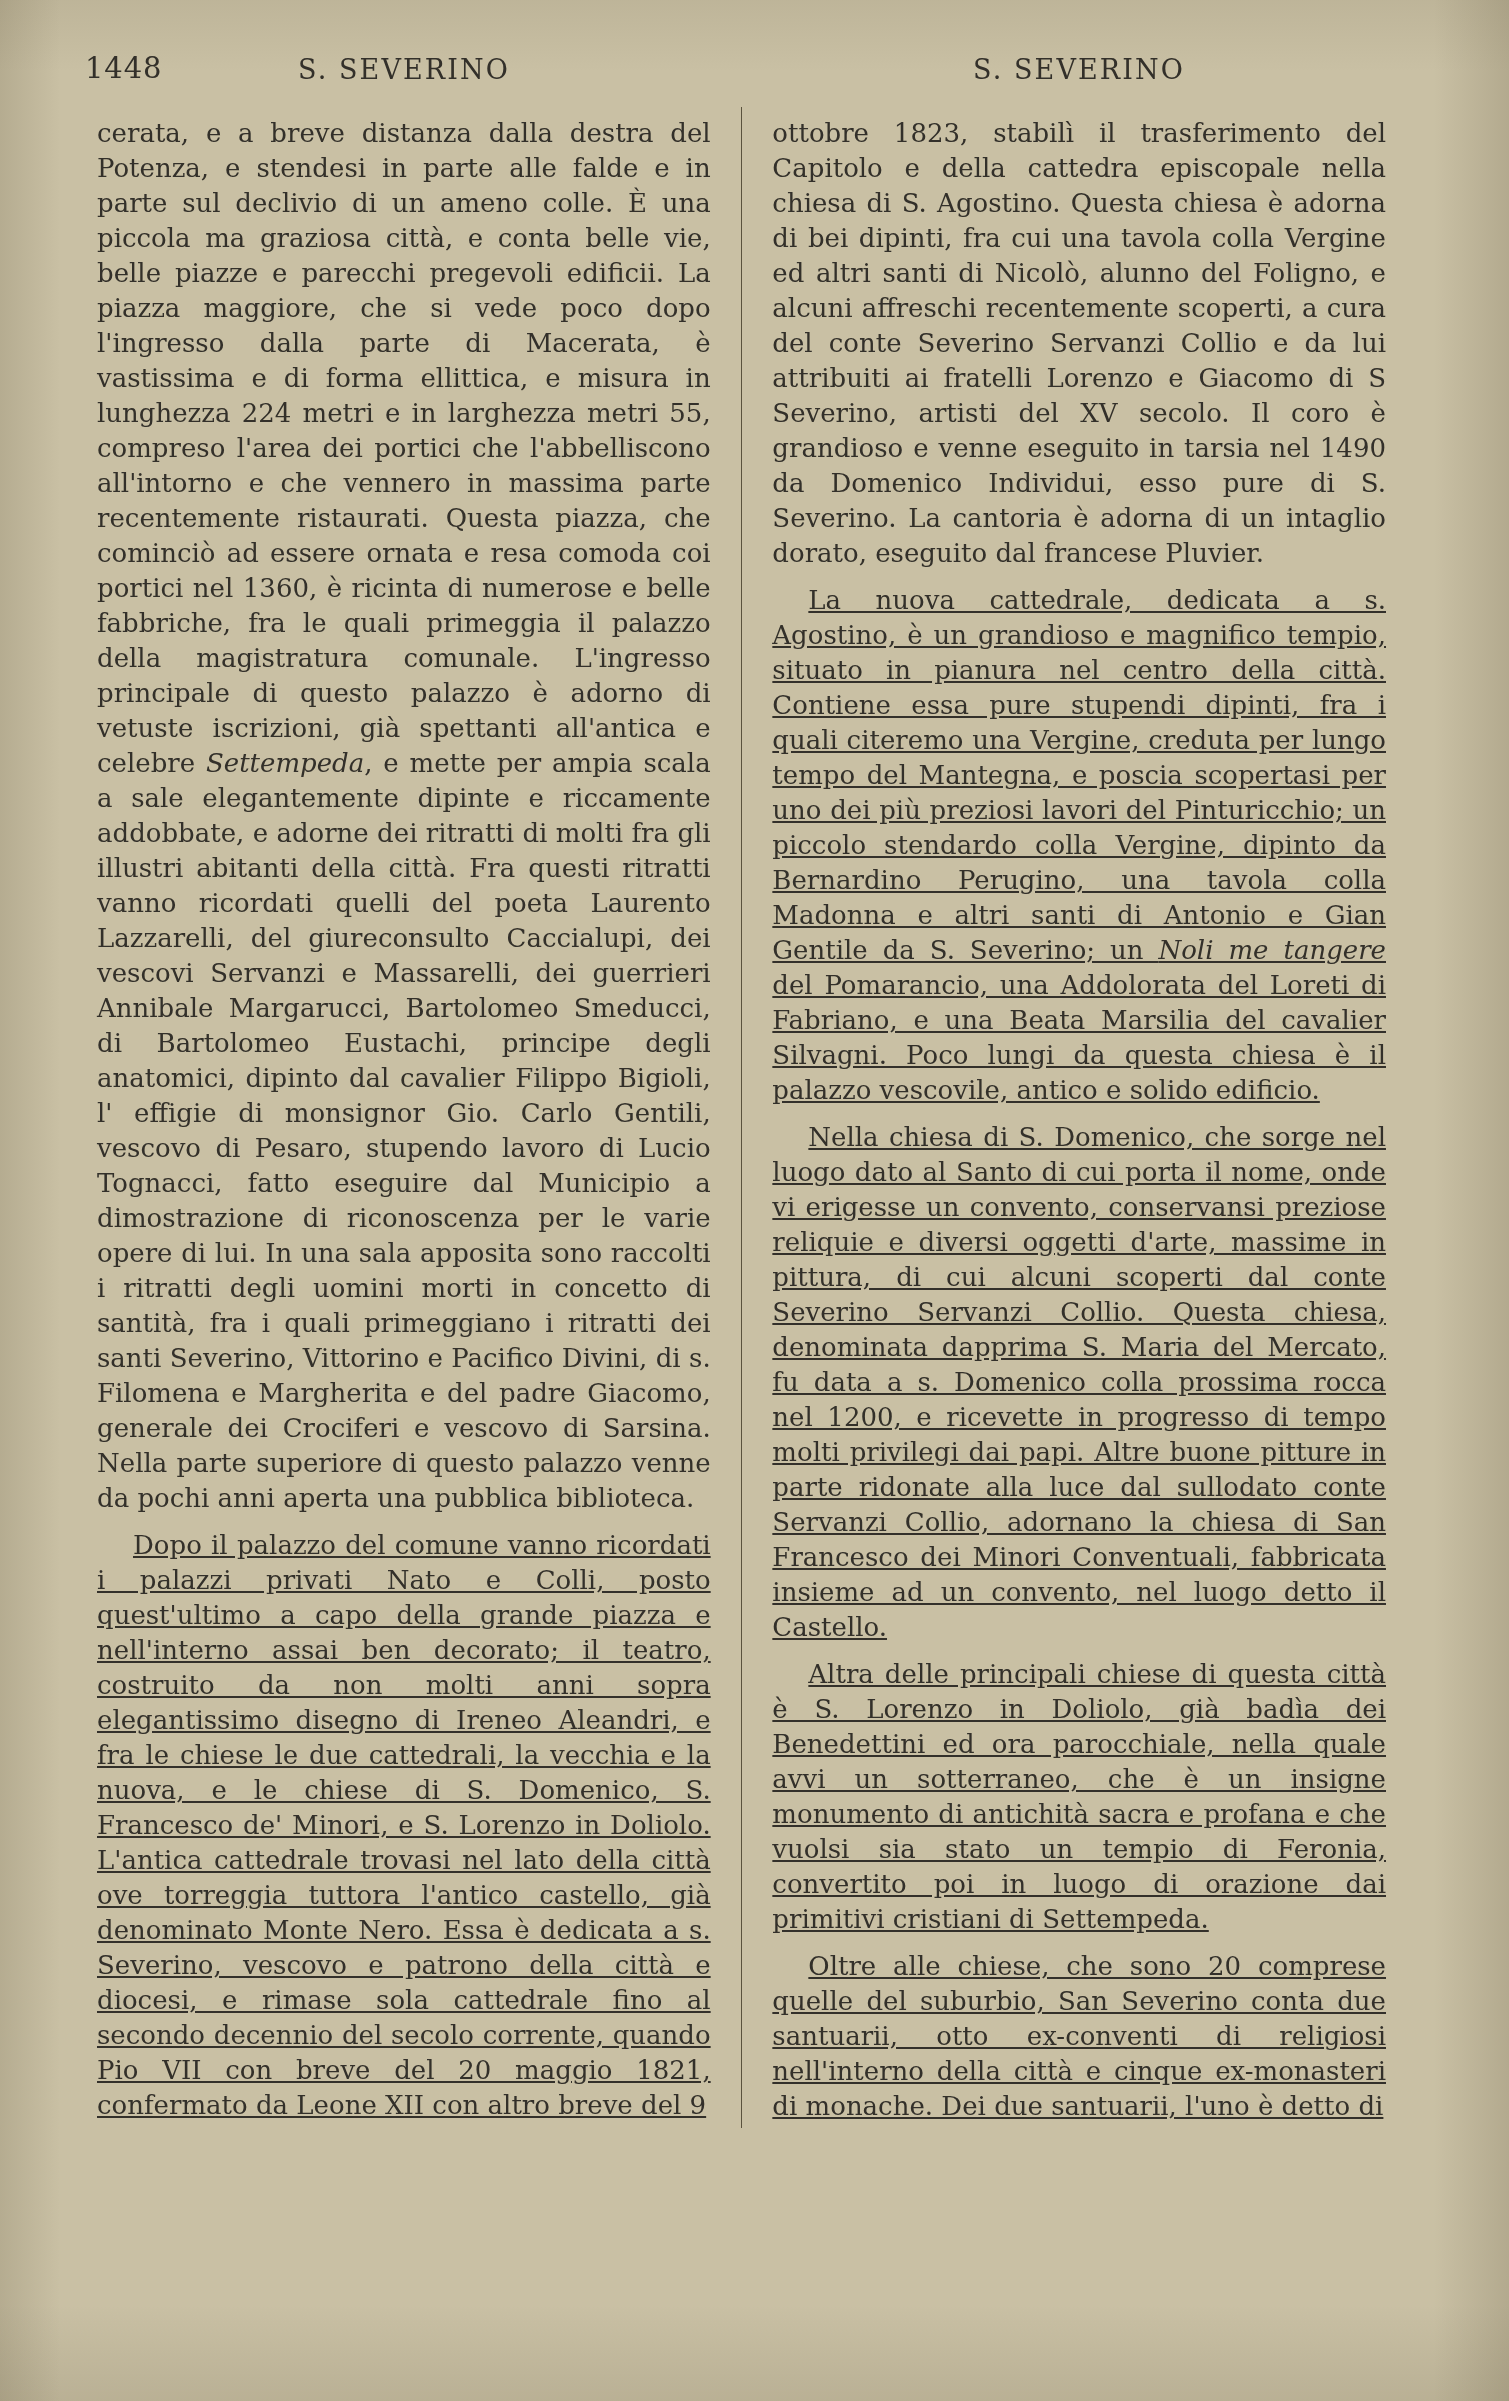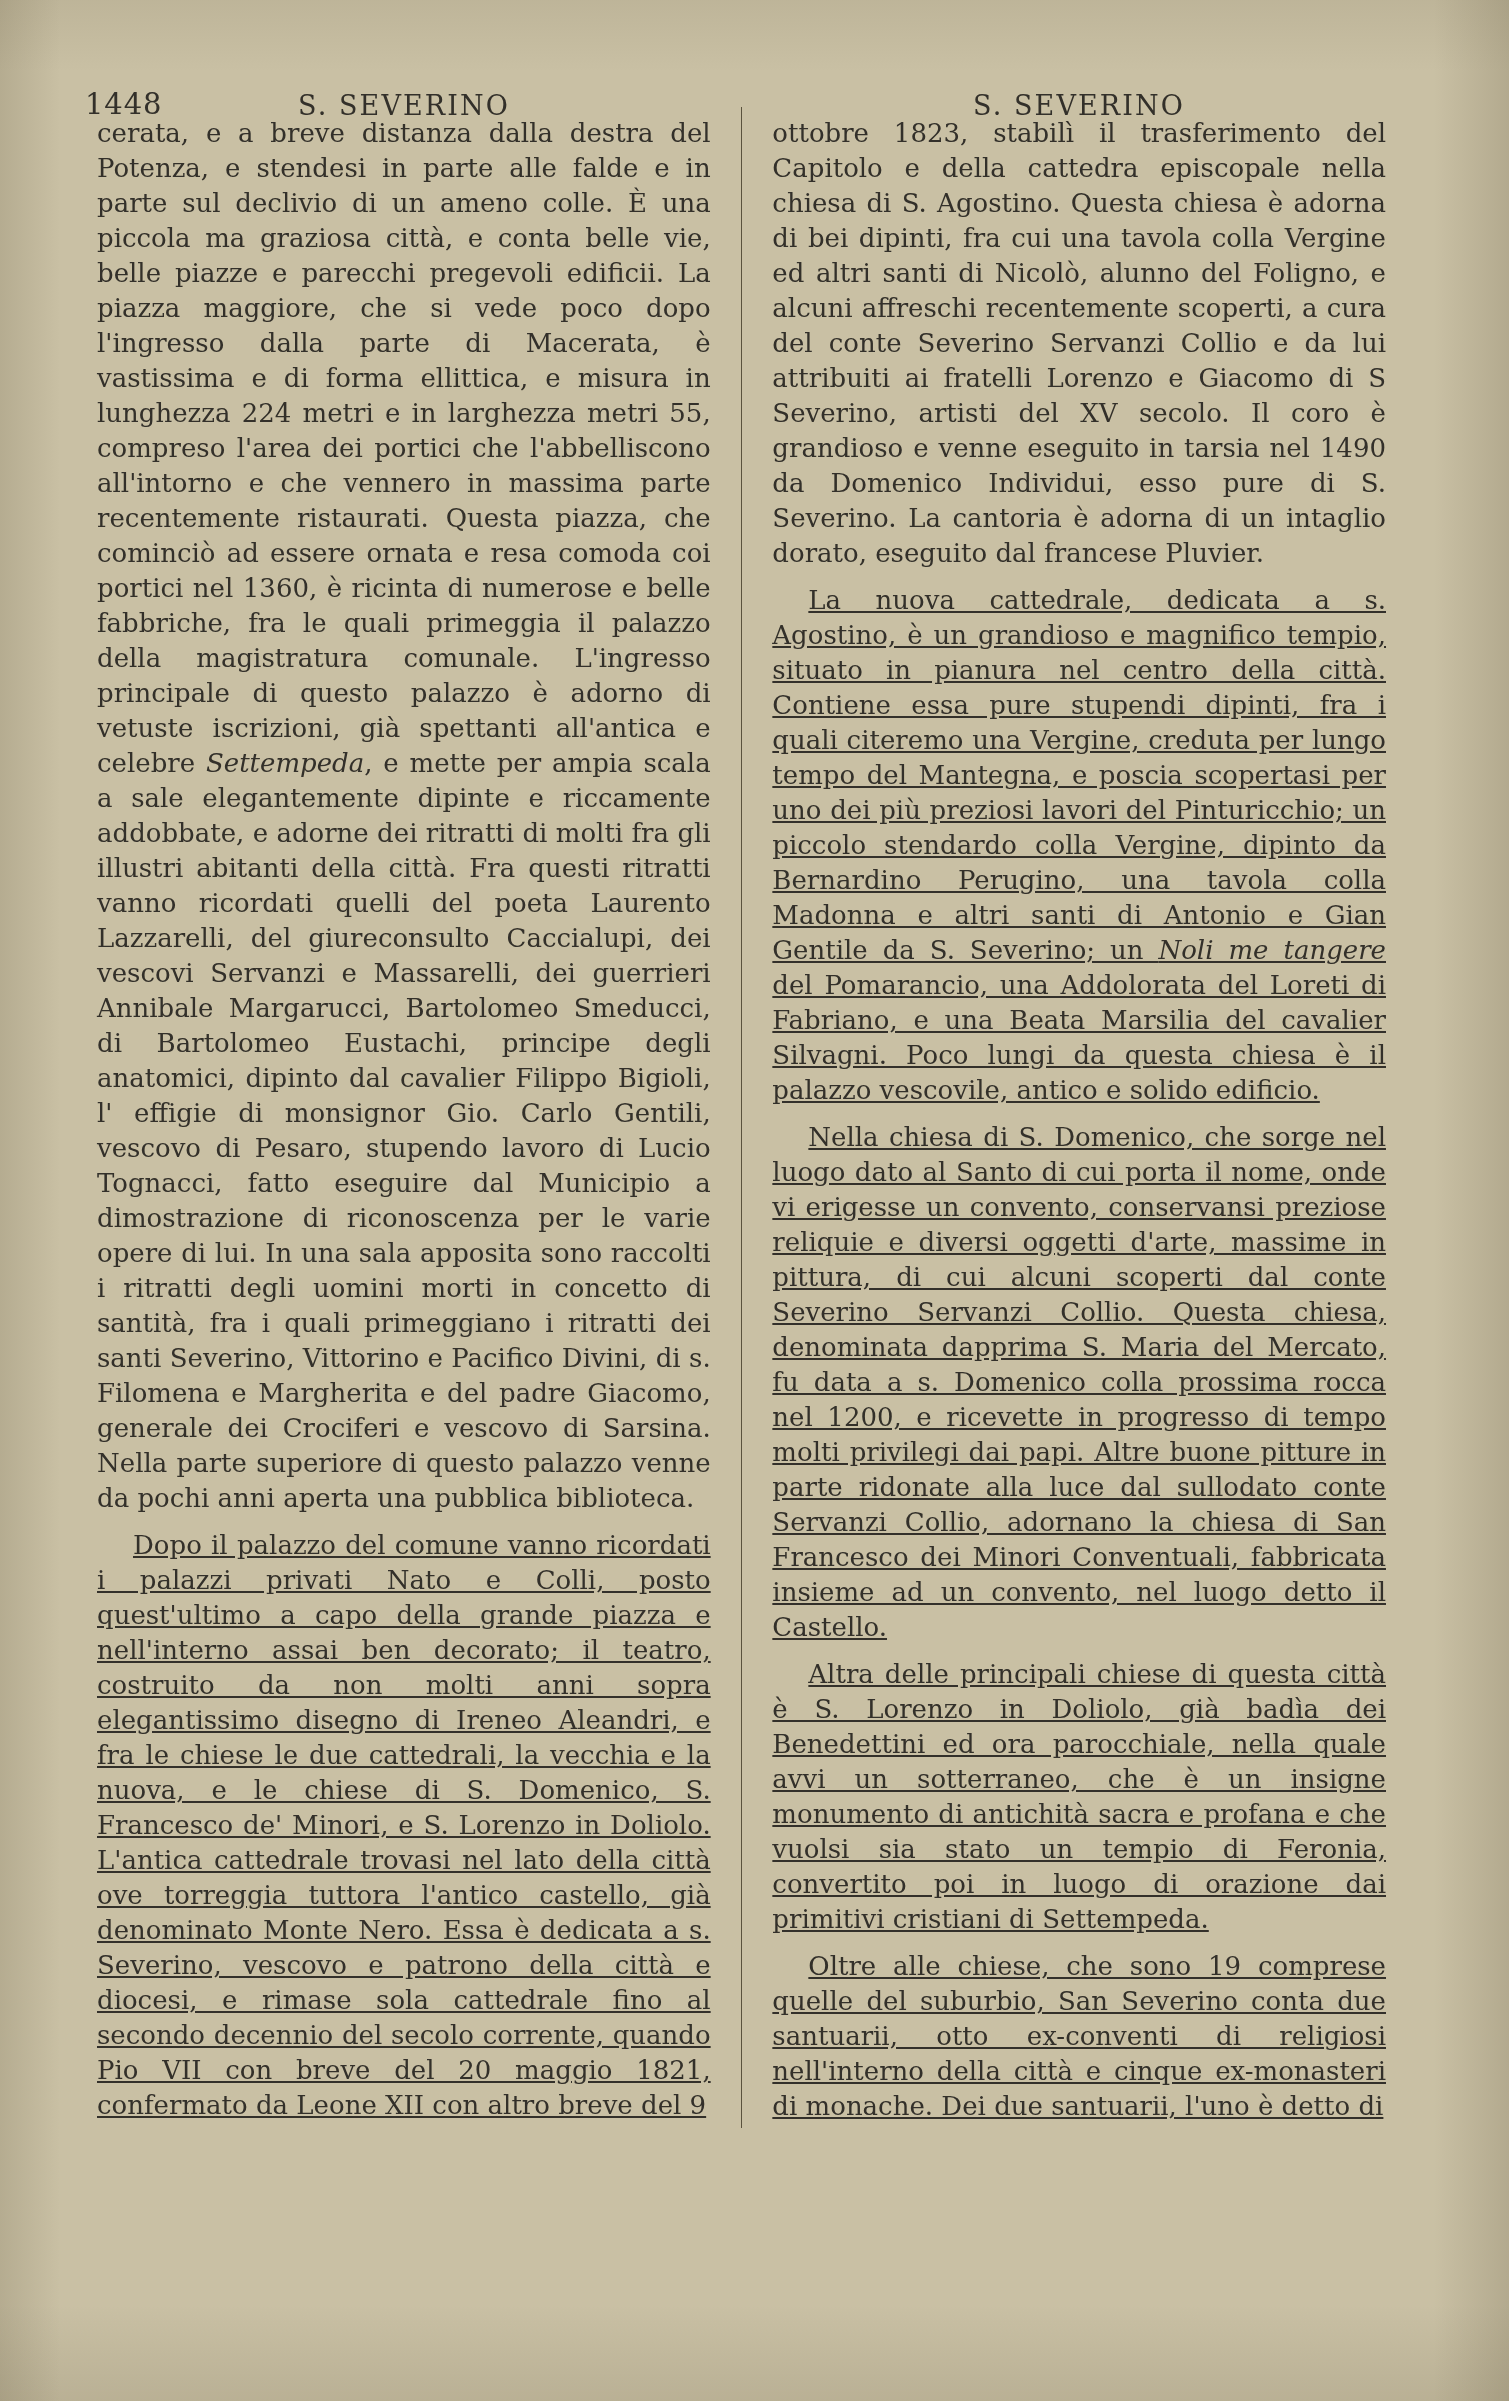--- a/index.html
+++ b/index.html
@@ -19,21 +19,20 @@
     font-family: "DejaVu Serif", "Liberation Serif", serif;
     color: #33302a;
     overflow: hidden;
   }
   .headers {
     position: absolute;
     top: 54px;
     left: 85px;
     width: 1313px;
     display: flex;
-    margin-top: 36px;
   }
   .col-head {
     position: relative;
     width: 638px;
     text-align: center;
   }
   .col-head.right-head { margin-left: 37px; }
   .pagenum {
     position: absolute;
     left: 0;
@@ -97,18 +96,18 @@
     <div class="column">
         <p class="para"><span>cerata, e a breve distanza dalla destra del Potenza, e stendesi in parte alle falde e in parte sul declivio di un ameno colle. È una piccola ma graziosa città, e conta belle vie, belle piazze e parecchi pregevoli edificii. La piazza maggiore, che si vede poco dopo l'ingresso dalla parte di Macerata, è vastissima e di forma ellittica, e misura in lunghezza 224 metri e in larghezza metri 55, compreso l'area dei portici che l'abbelliscono all'intorno e che vennero in massima parte recentemente ristaurati. Questa piazza, che cominciò ad essere ornata e resa comoda coi portici nel 1360, è ricinta di numerose e belle fabbriche, fra le quali primeggia il palazzo della magistratura comunale. L'ingresso principale di questo palazzo è adorno di vetuste iscrizioni, già spettanti all'antica e celebre </span><span class="it">Settempeda</span><span>, e mette per ampia scala a sale elegantemente dipinte e riccamente addobbate, e adorne dei ritratti di molti fra gli illustri abitanti della città. Fra questi ritratti vanno ricordati quelli del poeta Laurento Lazzarelli, del giureconsulto Caccialupi, dei vescovi Servanzi e Massarelli, dei guerrieri Annibale Margarucci, Bartolomeo Smeducci, di Bartolomeo Eustachi, principe degli anatomici, dipinto dal cavalier Filippo Bigioli, l' effigie di monsignor Gio. Carlo Gentili, vescovo di Pesaro, stupendo lavoro di Lucio Tognacci, fatto eseguire dal Municipio a dimostrazione di riconoscenza per le varie opere di lui. In una sala apposita sono raccolti i ritratti degli uomini morti in concetto di santità, fra i quali primeggiano i ritratti dei santi Severino, Vittorino e Pacifico Divini, di s. Filomena e Margherita e del padre Giacomo, generale dei Crociferi e vescovo di Sarsina. Nella parte superiore di questo palazzo venne da pochi anni aperta una pubblica biblioteca.</span></p>
         <p class="para indent"><span>Dopo il palazzo del comune vanno ricordati i palazzi privati Nato e Colli, posto quest'ultimo a capo della grande piazza e nell'interno assai ben decorato; il teatro, costruito da non molti anni sopra elegantissimo disegno di Ireneo Aleandri, e fra le chiese le due cattedrali, la vecchia e la nuova, e le chiese di S. Domenico, S. Francesco de' Minori, e S. Lorenzo in Doliolo. L'antica cattedrale trovasi nel lato della città ove torreggia tuttora l'antico castello, già denominato Monte Nero. Essa è dedicata a s. Severino, vescovo e patrono della città e diocesi, e rimase sola cattedrale fino al secondo decennio del secolo corrente, quando Pio VII con breve del 20 maggio 1821, confermato da Leone XII con altro breve del 9</span></p>
       </div>
     <div class="divider"></div>
     <div class="column">
         <p class="para"><span>ottobre 1823, stabilì il trasferimento del Capitolo e della cattedra episcopale nella chiesa di S. Agostino. Questa chiesa è adorna di bei dipinti, fra cui una tavola colla Vergine ed altri santi di Nicolò, alunno del Foligno, e alcuni affreschi recentemente scoperti, a cura del conte Severino Servanzi Collio e da lui attribuiti ai fratelli Lorenzo e Giacomo di S Severino, artisti del XV secolo. Il coro è grandioso e venne eseguito in tarsia nel 1490 da Domenico Individui, esso pure di S. Severino. La cantoria è adorna di un intaglio dorato, eseguito dal francese Pluvier.</span></p>
         <p class="para indent"><span>La nuova cattedrale, dedicata a s. Agostino, è un grandioso e magnifico tempio, situato in pianura nel centro della città. Contiene essa pure stupendi dipinti, fra i quali citeremo una Vergine, creduta per lungo tempo del Mantegna, e poscia scopertasi per uno dei più preziosi lavori del Pinturicchio; un piccolo stendardo colla Vergine, dipinto da Bernardino Perugino, una tavola colla Madonna e altri santi di Antonio e Gian Gentile da S. Severino; un </span><span class="it">Noli me tangere</span><span> del Pomarancio, una Addolorata del Loreti di Fabriano, e una Beata Marsilia del cavalier Silvagni. Poco lungi da questa chiesa è il palazzo vescovile, antico e solido edificio.</span></p>
         <p class="para indent"><span>Nella chiesa di S. Domenico, che sorge nel luogo dato al Santo di cui porta il nome, onde vi erigesse un convento, conservansi preziose reliquie e diversi oggetti d'arte, massime in pittura, di cui alcuni scoperti dal conte Severino Servanzi Collio. Questa chiesa, denominata dapprima S. Maria del Mercato, fu data a s. Domenico colla prossima rocca nel 1200, e ricevette in progresso di tempo molti privilegi dai papi. Altre buone pitture in parte ridonate alla luce dal sullodato conte Servanzi Collio, adornano la chiesa di San Francesco dei Minori Conventuali, fabbricata insieme ad un convento, nel luogo detto il Castello.</span></p>
         <p class="para indent"><span>Altra delle principali chiese di questa città è S. Lorenzo in Doliolo, già badìa dei Benedettini ed ora parocchiale, nella quale avvi un sotterraneo, che è un insigne monumento di antichità sacra e profana e che vuolsi sia stato un tempio di Feronia, convertito poi in luogo di orazione dai primitivi cristiani di Settempeda.</span></p>
-        <p class="para indent"><span>Oltre alle chiese, che sono 19 comprese quelle del suburbio, San Severino conta due santuarii, otto ex-conventi di religiosi nell'interno della città e cinque ex-monasteri di monache. Dei due santuarii, l'uno è detto di</span></p>
+        <p class="para indent"><span>Oltre alle chiese, che sono 20 comprese quelle del suburbio, San Severino conta due santuarii, otto ex-conventi di religiosi nell'interno della città e cinque ex-monasteri di monache. Dei due santuarii, l'uno è detto di</span></p>
       </div>
   </div>
 
 </div>
 
 
 </body></html>

